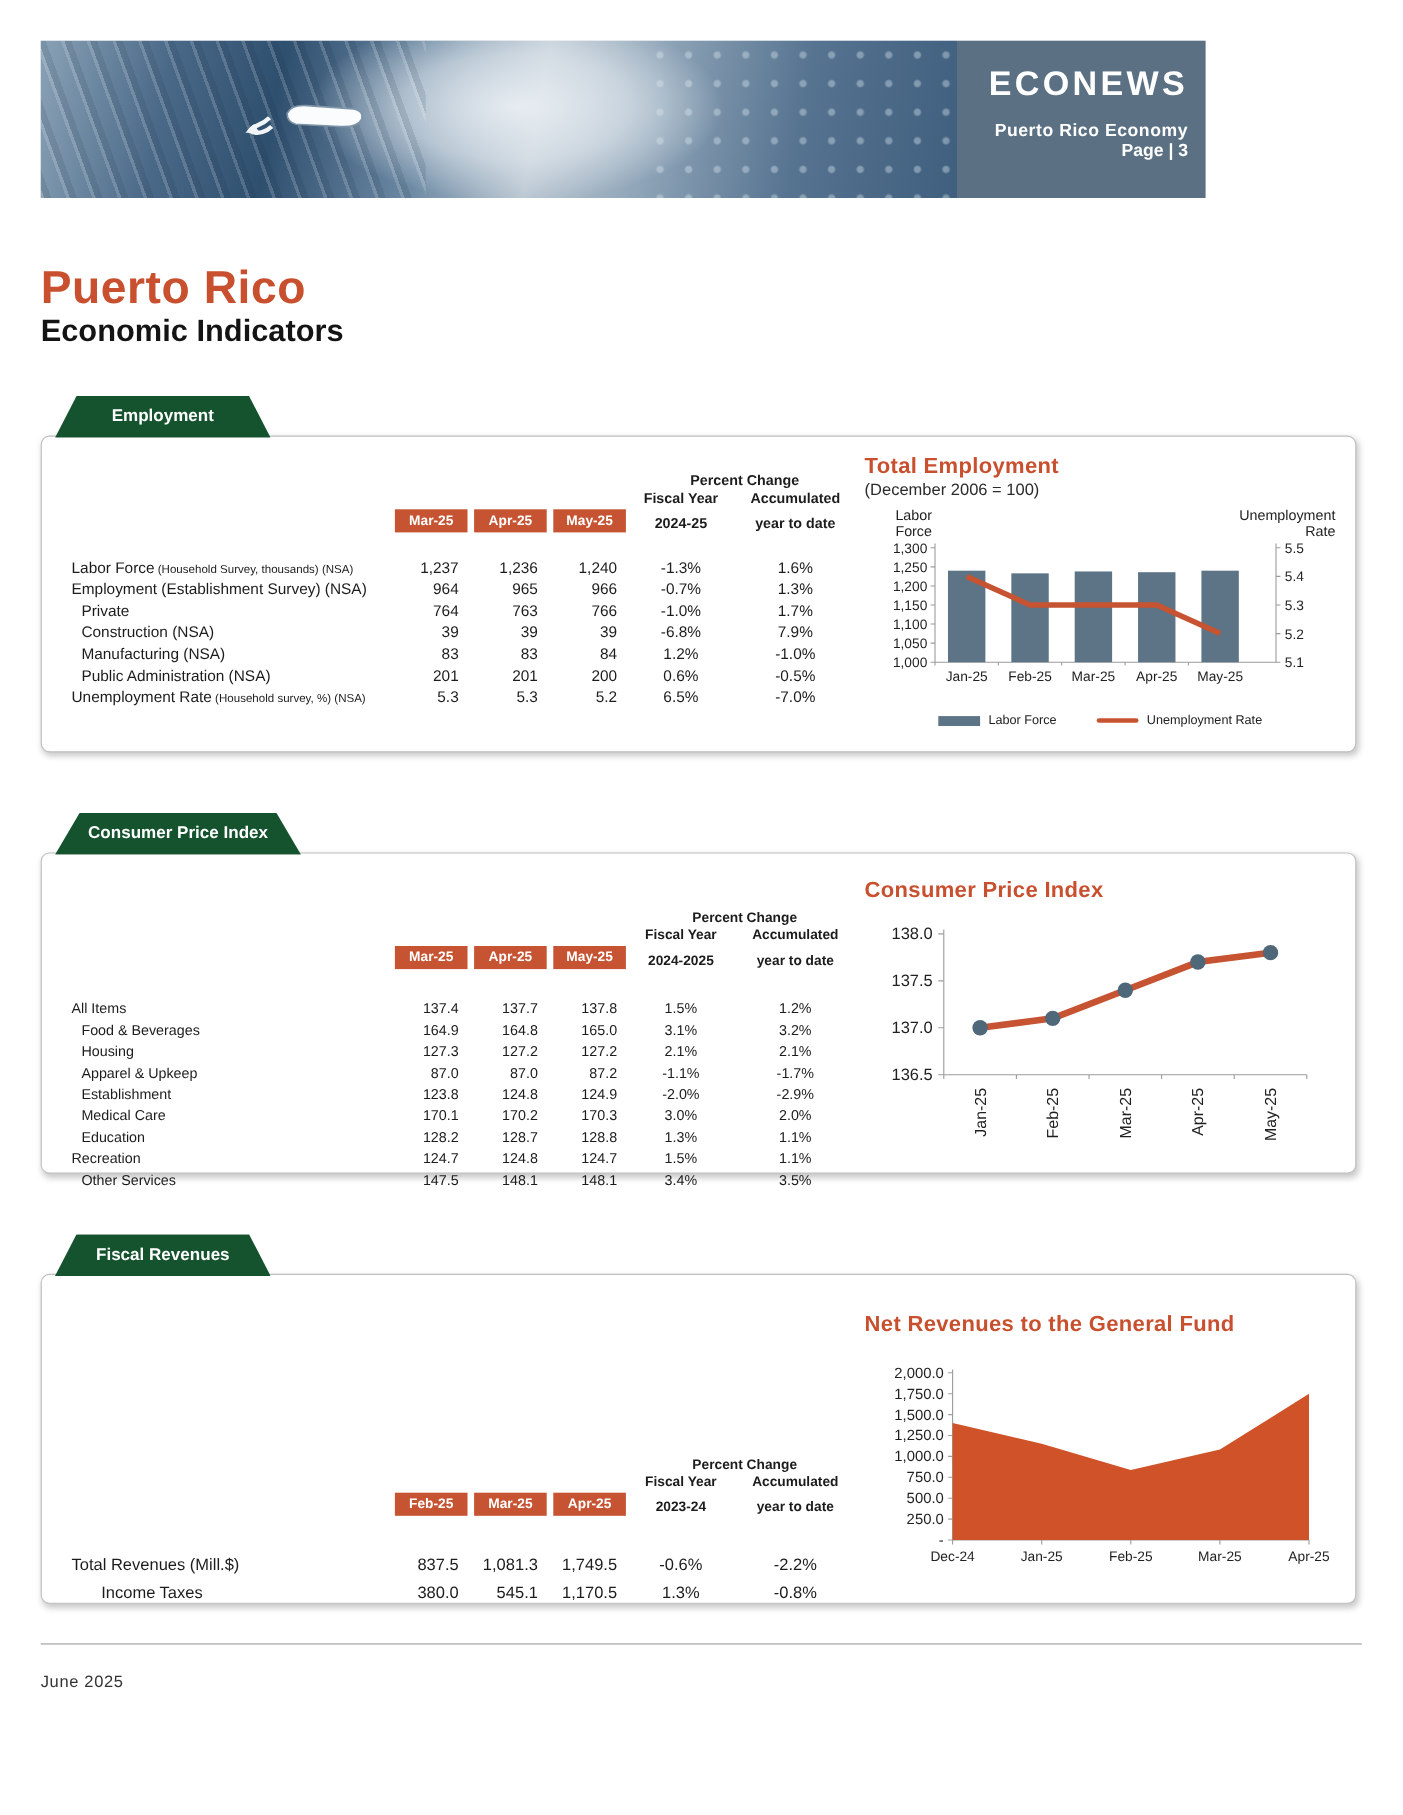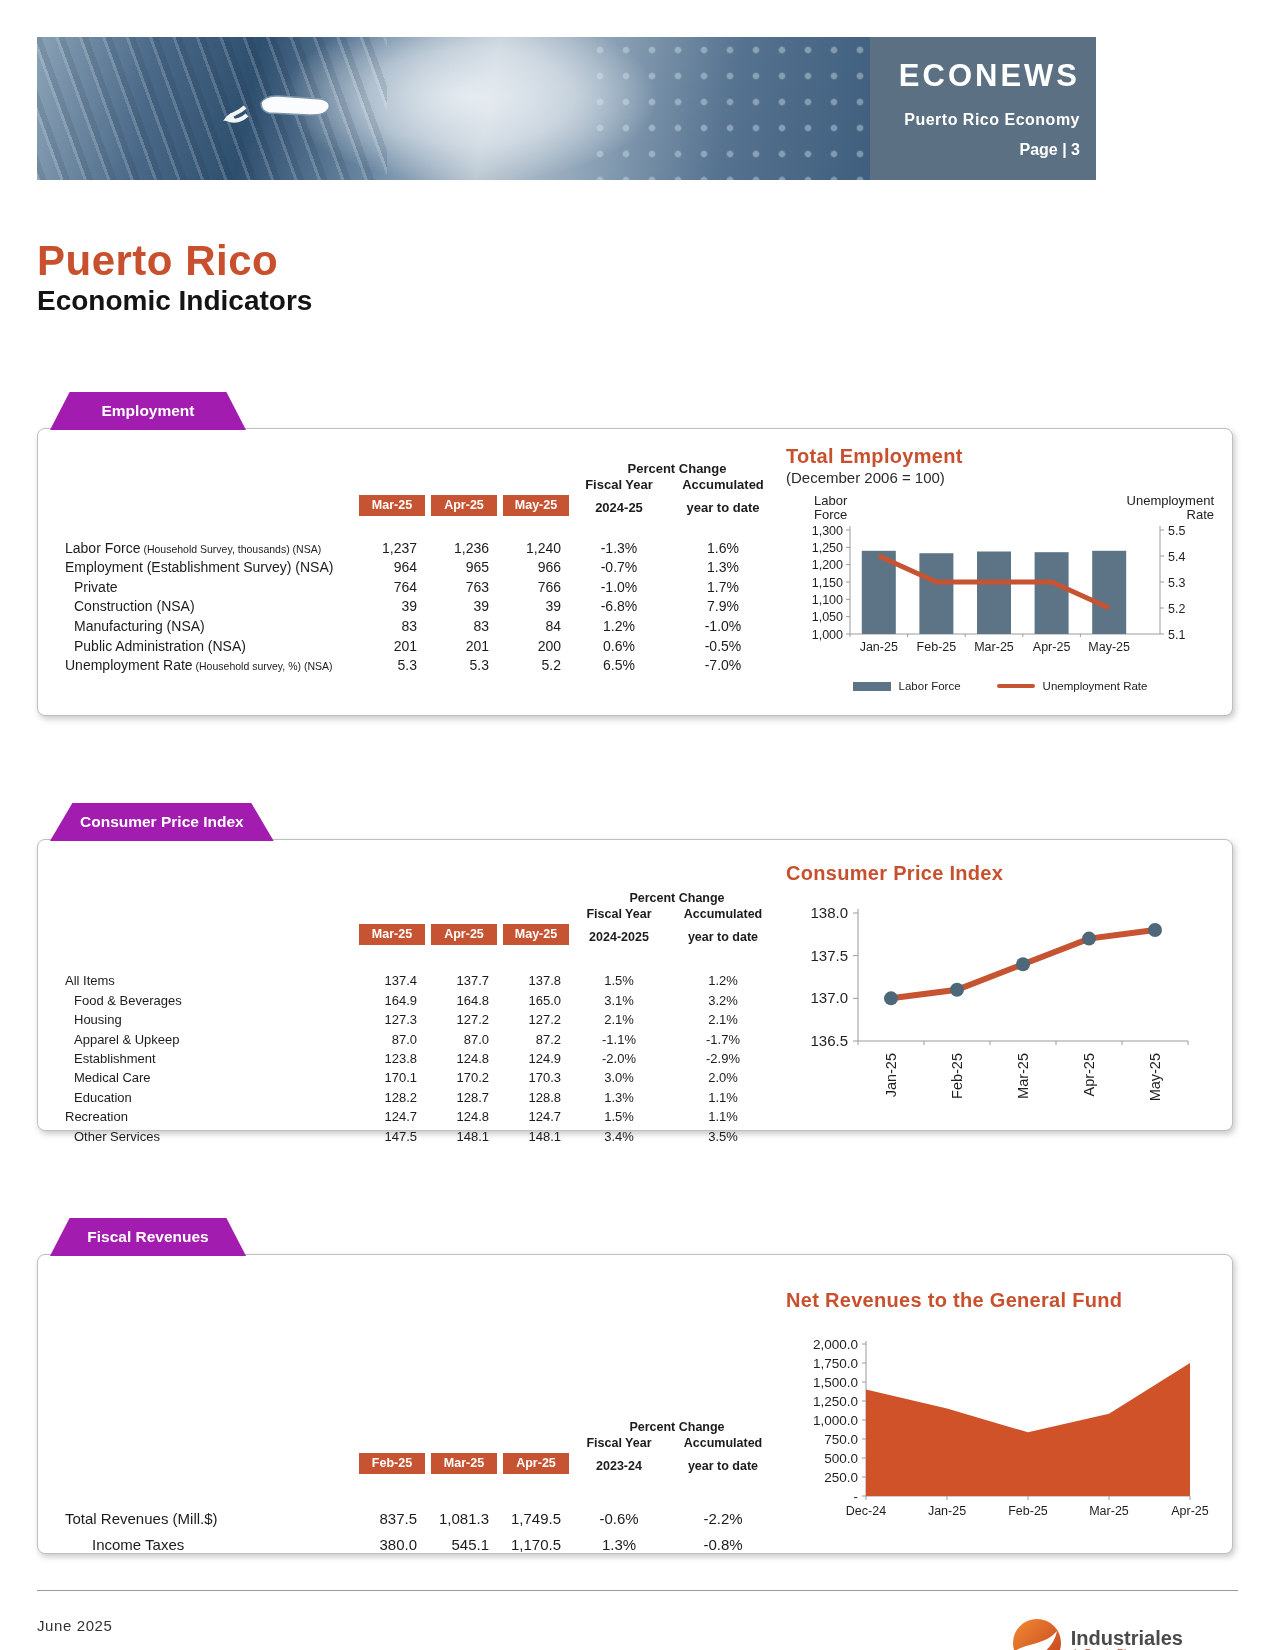--- a/index.html
+++ b/index.html
@@ -22,38 +22,37 @@
     background:repeating-linear-gradient(70deg, rgba(255,255,255,.16) 0 3px, rgba(20,40,60,.12) 3px 9px, rgba(255,255,255,0) 9px 22px); }
   .banner-dots { position:absolute; right:0; top:0; width:34%; height:100%; opacity:.5;
     background:radial-gradient(circle, rgba(220,232,240,.8) 2.5px, rgba(220,232,240,0) 4px); background-size:26px 26px; }
   .banner-map { position:absolute; left:180px; top:40px; }
   .banner-box {
     width:226px; background:#5b7183; color:#fff; text-align:right;
     padding:22px 16px 0 0; height:143px;
   }
   .brand { font-size:31px; font-weight:bold; letter-spacing:3px; line-height:34px; }
   .brand-sub { font-size:16px; font-weight:bold; letter-spacing:.5px; margin-top:18px; }
-  .brand-page { font-size:16px; font-weight:bold; margin-top:12px; }
+  .brand-page { font-size:16px; font-weight:bold; margin-top:0; }
 
   
   .doc-title { margin-top:58px; }
   .doc-title .t1 { color:#c8502e; font-size:42px; font-weight:bold; letter-spacing:.5px; line-height:46px; }
   .doc-title .t2 { color:#141414; font-size:28px; font-weight:bold; line-height:34px; }
 
   
   .block { margin-top:42px; }
   .block + .block { margin-top:55px; }
   .tab {
     display:inline-flex; align-items:center; justify-content:center;
     min-width:196px; height:38px; padding:0 30px;
-    background:#a21caf; color:#fff; font-size:15.5px; font-weight:bold;
+    background:#14532d; color:#fff; font-size:15.5px; font-weight:bold;
     clip-path:polygon(10% 0, 90% 0, 100% 100%, 0 100%);
     margin-left:13px; position:relative; z-index:2; margin-bottom:-2px;
     filter:drop-shadow(2px 2px 2px rgba(0,0,0,.28));
-    margin-top:32px;
   }
   .panel {
     width:1196px; background:#fff; border:1px solid #bfbfbf; border-radius:8px;
     box-shadow:2px 3px 6px rgba(0,0,0,.22); position:relative; z-index:1;
   }
   .panel-inner { display:flex; padding:16px 14px 10px 16px; }
   .p-emp { height:288px; } .p-cpi { height:292px; } .p-fis { height:300px; }
 
   
   .tbl { width:716px; }
@@ -490,31 +489,15 @@
               <text x="404" y="177" text-anchor="middle" font-size="12.5" fill="#1f1f1f">Apr-25</text>
             </svg>
         </div>
       </div>
     </div>
   </div>
 
   <div class="footer-rule"></div>
   <div class="footer">
     <div class="footer-date">June 2025</div>
-    <div class="logo">
-      <svg width="52" height="52" viewBox="0 0 52 52">
-        <defs>
-          <linearGradient id="lg" x1="0" y1="0" x2="1" y2="1">
-            <stop offset="0" stop-color="#f08a33"></stop>
-              <stop offset="1" stop-color="#c23f1c"></stop>
-          </linearGradient>
-        </defs>
-        <circle cx="26" cy="26" r="24" fill="url(#lg)"></circle>
-        <path d="M4 34 C16 26 34 28 46 14 C42 34 22 46 8 42 Z" fill="#ffffff"></path>
-      </svg>
-      <div class="logo-text">
-        <div class="l1">Industriales</div>
-        <div class="l2">de Puerto Rico</div>
-      </div>
-    </div>
   </div>
 
 </div>
 
 </body></html>

